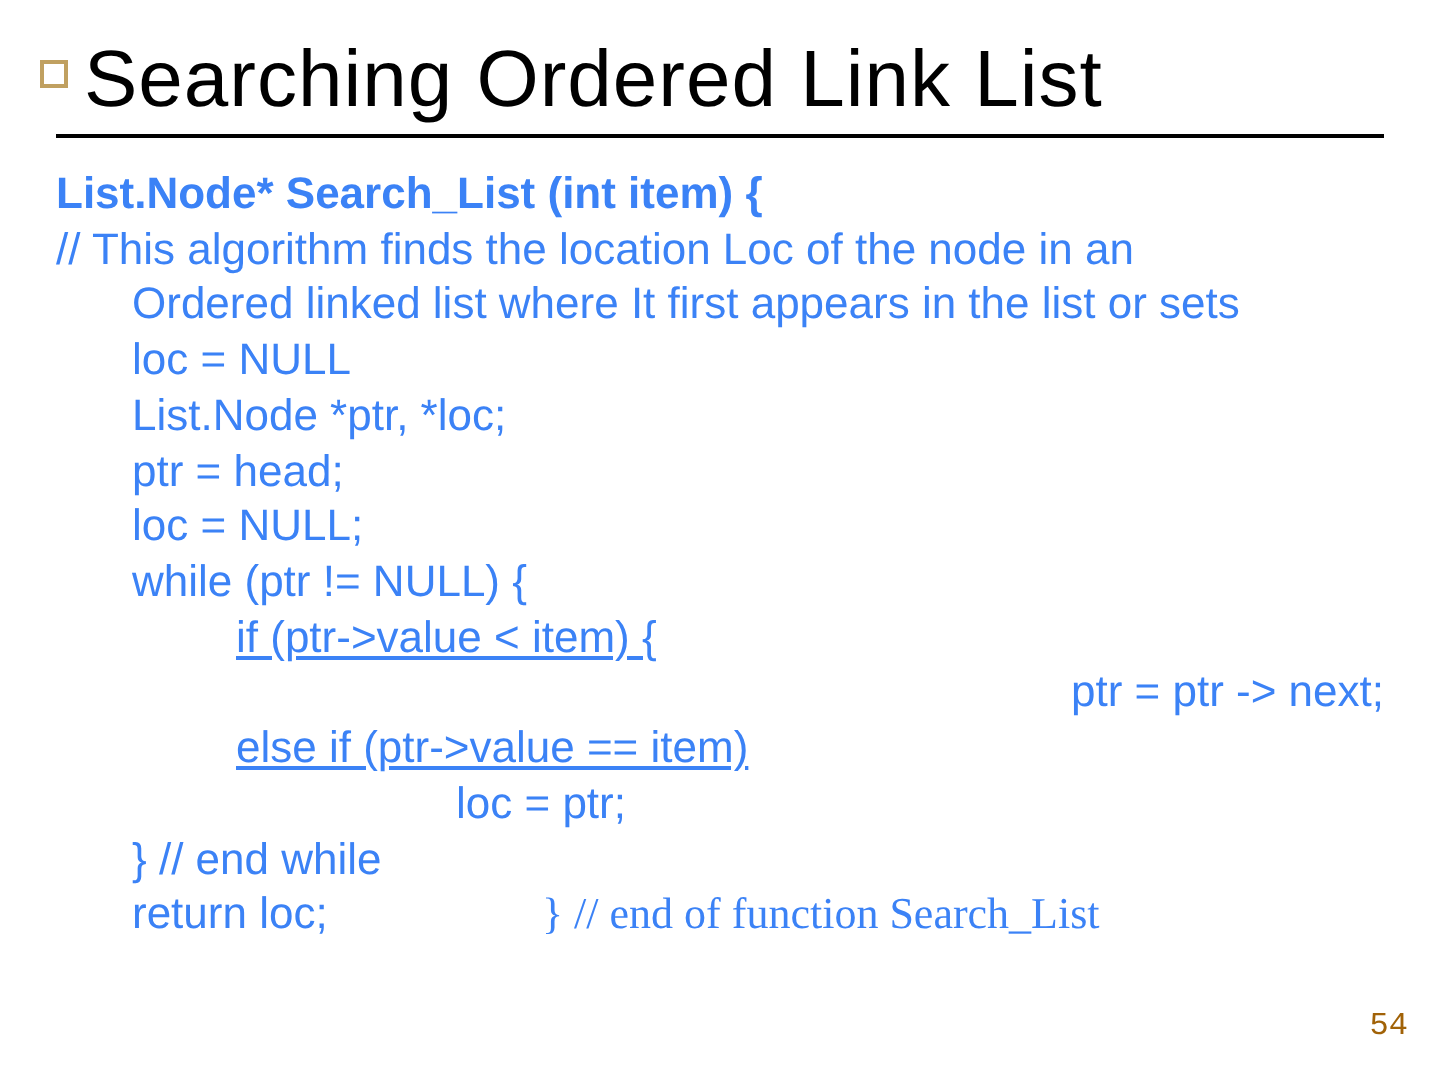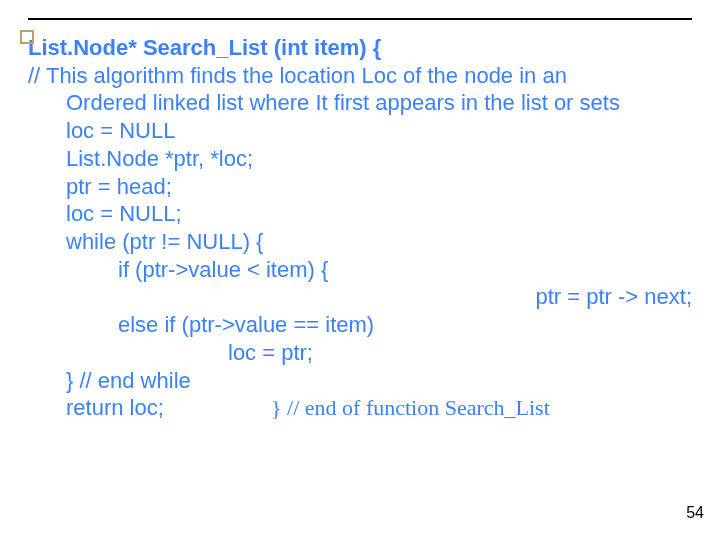--- a/index.html
+++ b/index.html
@@ -43,48 +43,50 @@
   .body {
     font-size: 22px;
     line-height: 1.26;
     color: #3b82f6;
   }
   .bold {
     font-weight: bold;
   }
   .ind0 { padding-left: 0; }
   .ind1 { padding-left: 38px; }
-  .ind2 { padding-left: 90px; }
+  .ind2 { padding-left: 90px; text-decoration: underline; }
   .ind3 { padding-left: 150px; text-align: right; }
   .ind4 { padding-left: 200px; }
   .ret-line {
     display: flex;
     align-items: center;
   }
   .ret-left {
     padding-left: 38px;
     width: 205px;
   }
   .ret-right {
     flex: 1;
     font-family: Liberation Serif, serif;
   }
   .page-num {
     position: absolute;
     right: 16px;
     bottom: 18px;
     font-size: 16px;
-    color: #000000;
+    color: #a16207;
+    font-family: Liberation Mono, monospace;
   }
 </style>
 </head>
 <body>
 
 <div class="slide">
   <div class="accent-square"></div>
+  <h1 class="title">Searching  Ordered Link List</h1>
   <hr class="rule">
 
   <div class="body">
     <div class="ind0 bold">List.Node* Search_List (int  item) {</div>
     <div class="ind0">// This algorithm finds the location Loc of the node in an</div>
     <div class="ind1">Ordered linked list where It first appears in the list or sets</div>
     <div class="ind1">loc = NULL</div>
     <div class="ind1">List.Node  *ptr, *loc;</div>
     <div class="ind1">ptr = head;</div>
     <div class="ind1">loc = NULL;</div>

